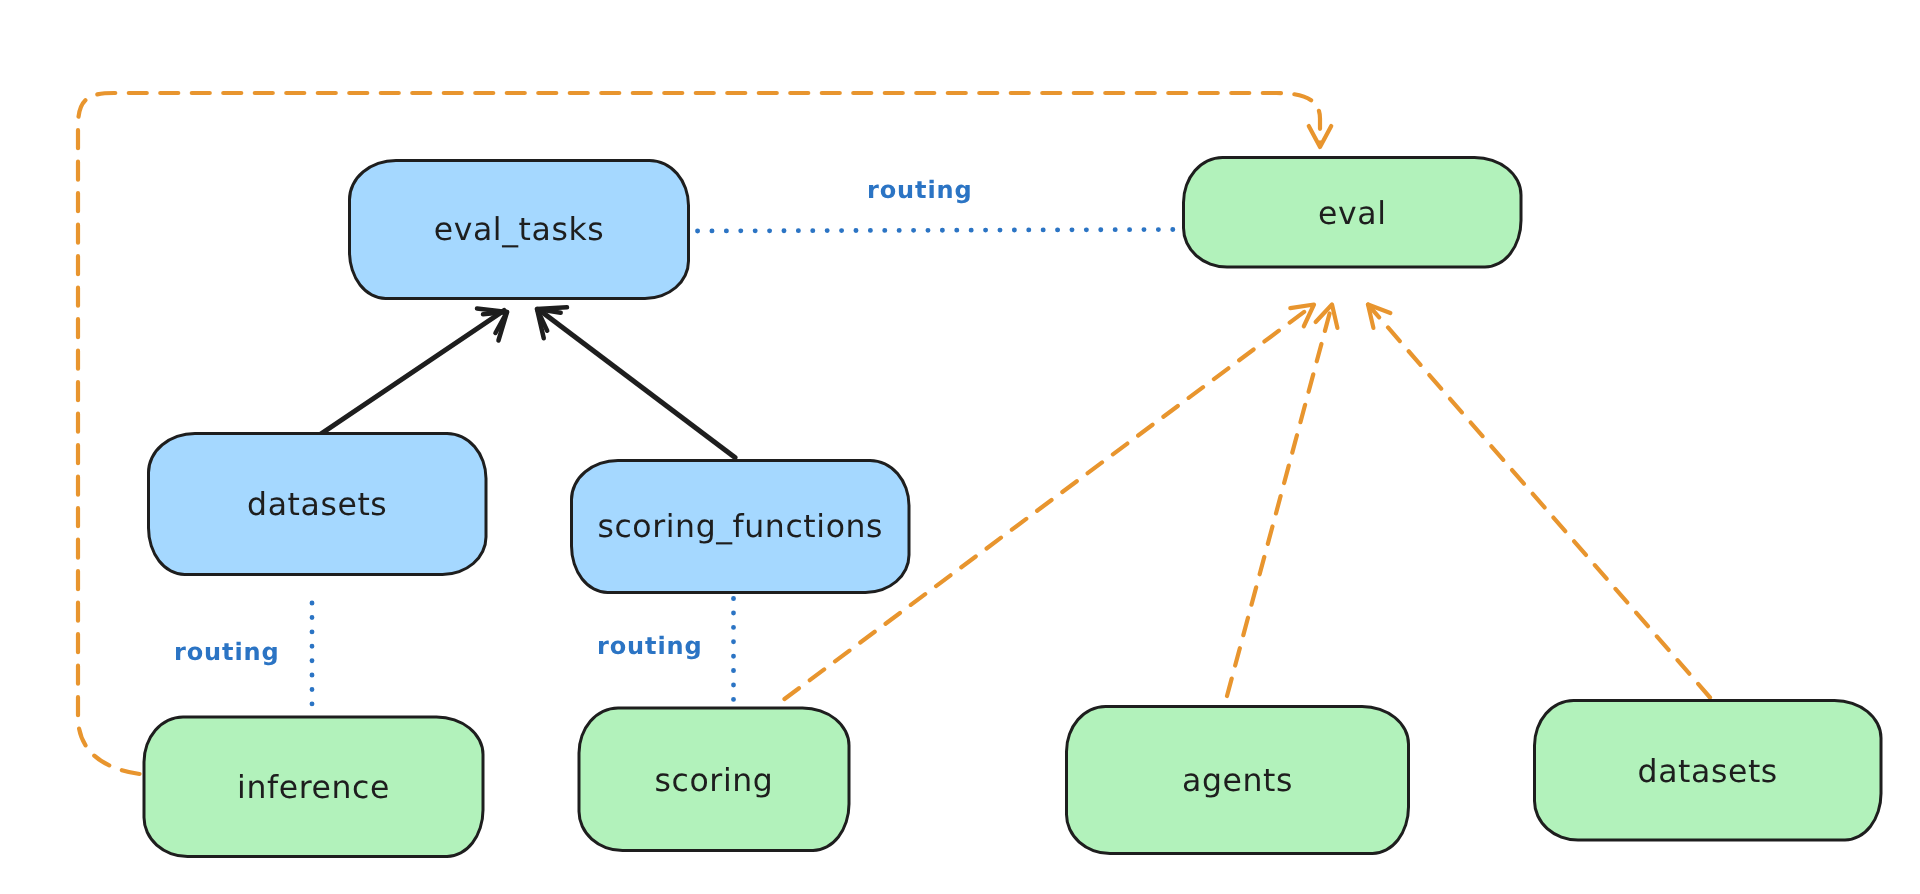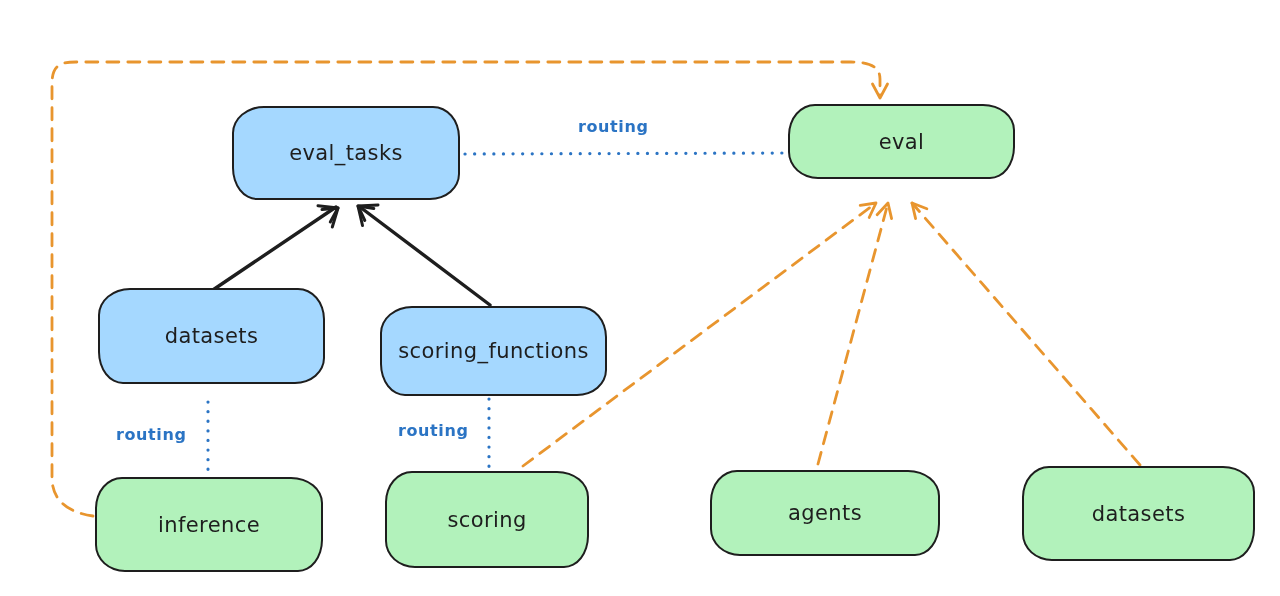--- a/index.html
+++ b/index.html
@@ -140,25 +140,25 @@
   </div>
 
   <div class="node api" style="left:380px; top:306px; width:227px; height:90px">
     <span class="node-label">scoring_functions</span>
   </div>
 
   <div class="node provider" style="left:95px; top:477px; width:228px; height:95px">
     <span class="node-label">inference</span>
   </div>
 
-  <div class="node provider" style="left:385px; top:471px; width:204px; height:97px">
+  <div class="node provider" style="left:385px; top:471px; width:182px; height:97px">
     <span class="node-label">scoring</span>
   </div>
 
-  <div class="node provider" style="left:710px; top:470px; width:230px; height:86px">
+  <div class="node provider" style="left:710px; top:470px; width:230px; height:100px">
     <span class="node-label">agents</span>
   </div>
 
   <div class="node provider" style="left:1022px; top:466px; width:233px; height:95px">
     <span class="node-label">datasets</span>
   </div>
 
   <div class="edge-label" style="left:578px; top:117px">routing</div>
 
   <div class="edge-label" style="left:116px; top:425px">routing</div>

